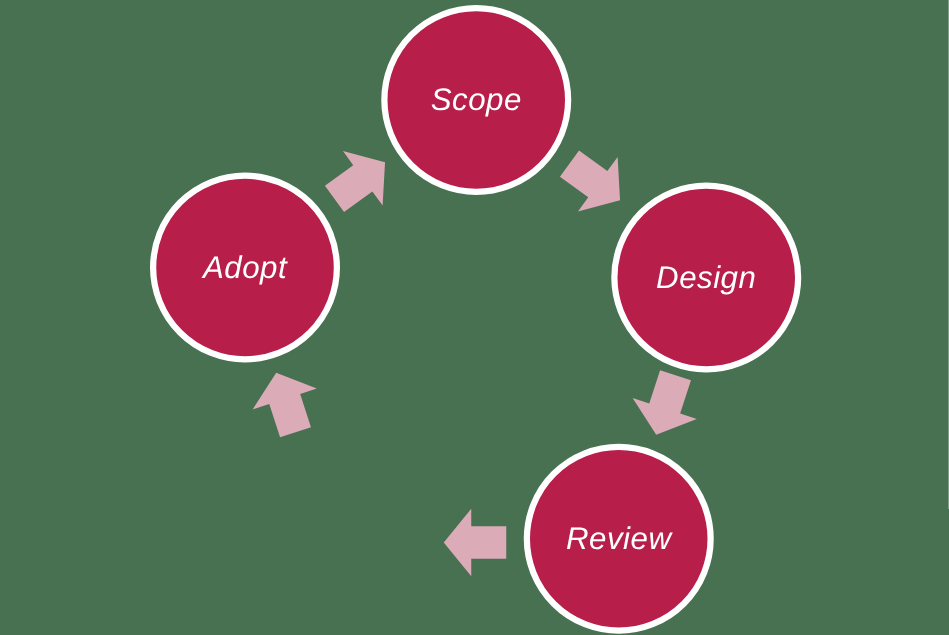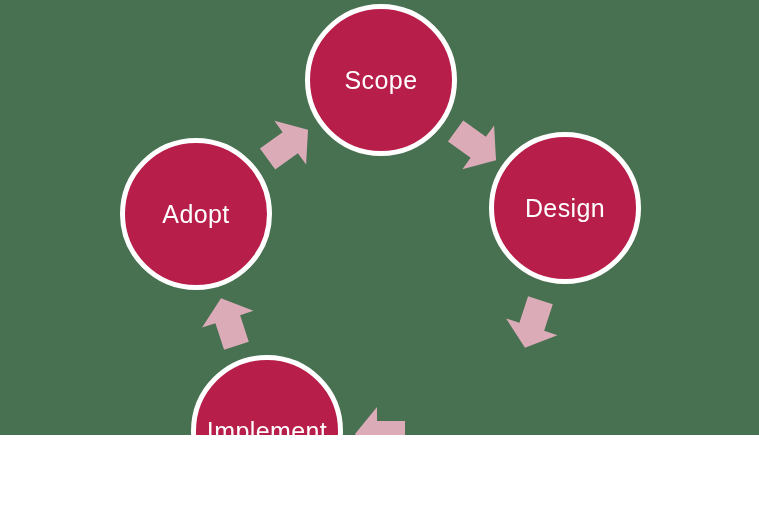--- a/index.html
+++ b/index.html
@@ -5,43 +5,44 @@
   :root{
     --background:#477150;
     --node-fill:#b71e4a;
     --node-ring:#ffffff;
     --arrow:#dbabb8;
     --label-text:#ffffff;
   }
   html,body{margin:0;padding:0;}
   .stage{
     position:relative;
-    width:759px;height:435px;
+    width:759px;height:508px;
     background:var(--background);
     overflow:hidden;
     font-family:"Liberation Sans", sans-serif;
+    font-style:italic;
   }
   .node{
     position:absolute;
     width:142px;height:142px;
     border-radius:50%;
     background:var(--node-fill);
     border:5px solid var(--node-ring);
     display:flex;align-items:center;justify-content:center;
     box-sizing:content-box;
   }
   .node .label{
     color:var(--label-text);
     font-size:25px;
     font-weight:400;
     letter-spacing:.4px;
     white-space:nowrap;
   }
   .pos-scope    {left:305px; top:4px;}
-  .pos-design   {left:489px; top:132px;text-align:right;}
+  .pos-design   {left:489px; top:146px;text-align:right;}
   .pos-review   {left:419px; top:355px;}
   .pos-implement{left:191px; top:355px;}
   .pos-adopt    {left:120px; top:138px;text-align:right;}
 
   .arrow{
     position:absolute;
     width:56px;height:56px;
     color:var(--arrow);
   }
   .arr-scope-design    {left:447px; top:117px; transform:rotate(36deg);}
@@ -70,20 +71,20 @@
   <svg class="arrow arr-adopt-scope" viewBox="-28 -28 56 56">
     <polygon points="-24,-13 4,-13 4,-27 26,0 4,27 4,13 -24,13" fill="currentColor"></polygon>
   </svg>
 
   <div class="node pos-scope">
     <span class="label">Scope</span>
   </div>
   <div class="node pos-design">
     <span class="label">Design</span>
   </div>
-  <div class="node pos-implement">
-    <span class="label">Implement</span>
+  <div class="node pos-review">
+    <span class="label">Review</span>
   </div>
   <div class="node pos-adopt">
     <span class="label">Adopt</span>
   </div>
 
 </div>
 
 </body></html>

